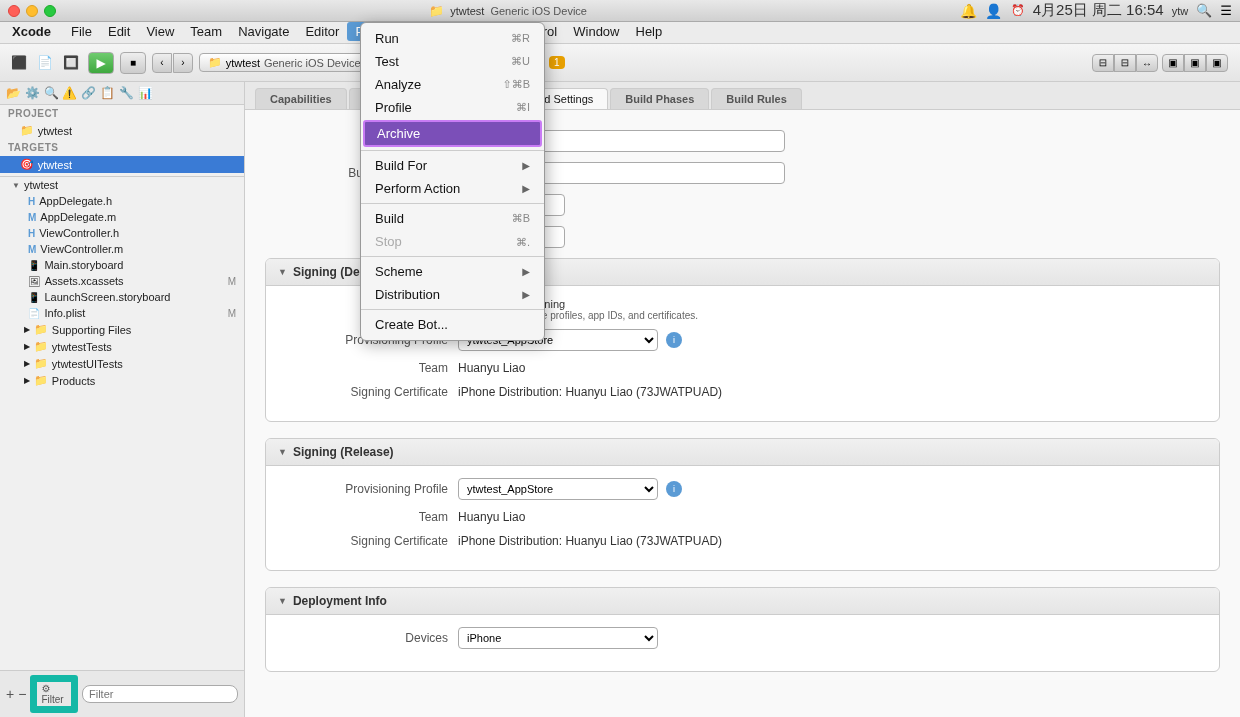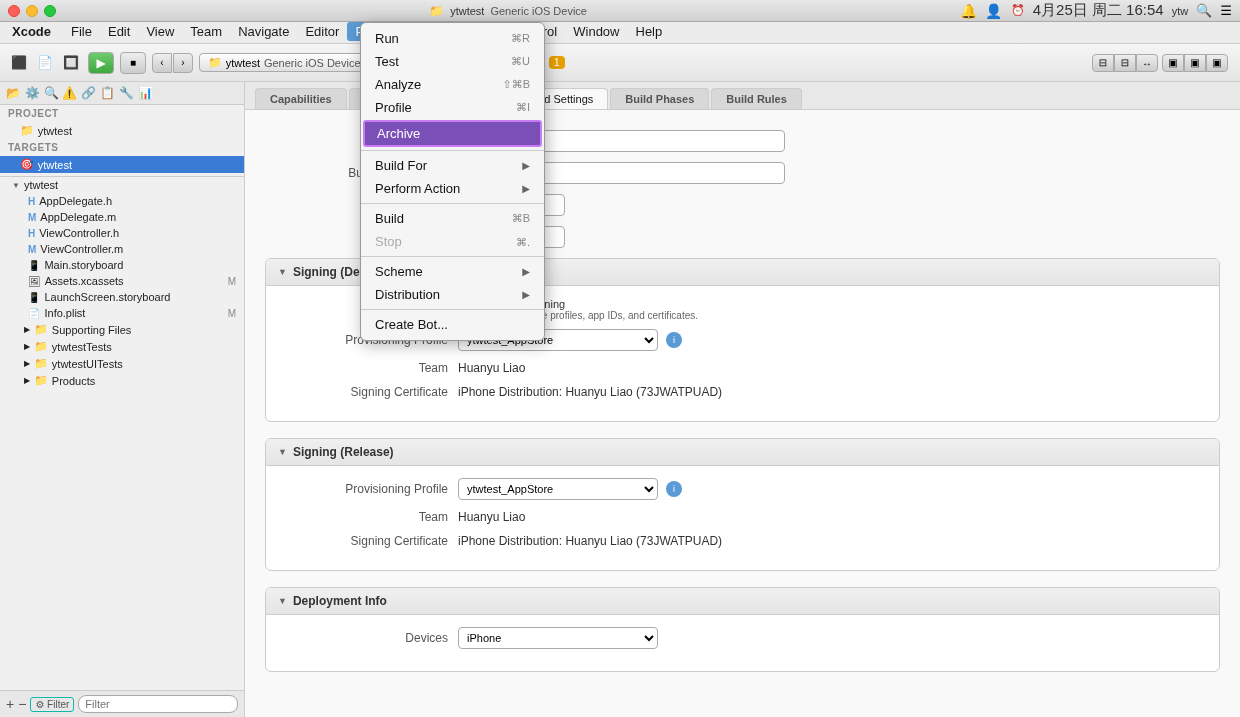--- a/index.html
+++ b/index.html
@@ -245,21 +245,21 @@
     </div>
     <div class="sidebar-item" style="padding-left:24px;">
       <span style="font-size:8px;">▶</span>
       <span>📁</span>
       <span>Products</span>
     </div>
 
     <div style="margin-top:auto; border-top:1px solid #ccc; padding:4px 6px; display:flex; align-items:center; gap:4px; background:#e8e8e8;">
       <span style="font-size:14px; cursor:pointer; color:#555;">+</span>
       <span style="font-size:14px; cursor:pointer; color:#555;">−</span>
-      <span style="font-size:10px; cursor:pointer; color:#555; border:1px solid #14b8a6; border-radius:3px; padding:1px 4px;">⚙ Filter</span>
+      <span style="font-size:10px; cursor:pointer; color:#555; border:7px solid #14b8a6; border-radius:3px; padding:1px 4px;">⚙ Filter</span>
       <input type="text" style="flex: 1 1 0%; height: 18px; font-size: 11px; border: 1px solid rgb(170, 170, 170); border-radius: 8px; padding: 0px 6px;" placeholder="Filter">
     </div>
   </div>
 
   <div class="content">
     <div class="content-tabs">
       <div class="content-tab">Capabilities</div>
       <div class="content-tab">Resource Tags</div>
       <div class="content-tab">Info</div>
       <div class="content-tab active">Build Settings</div>

